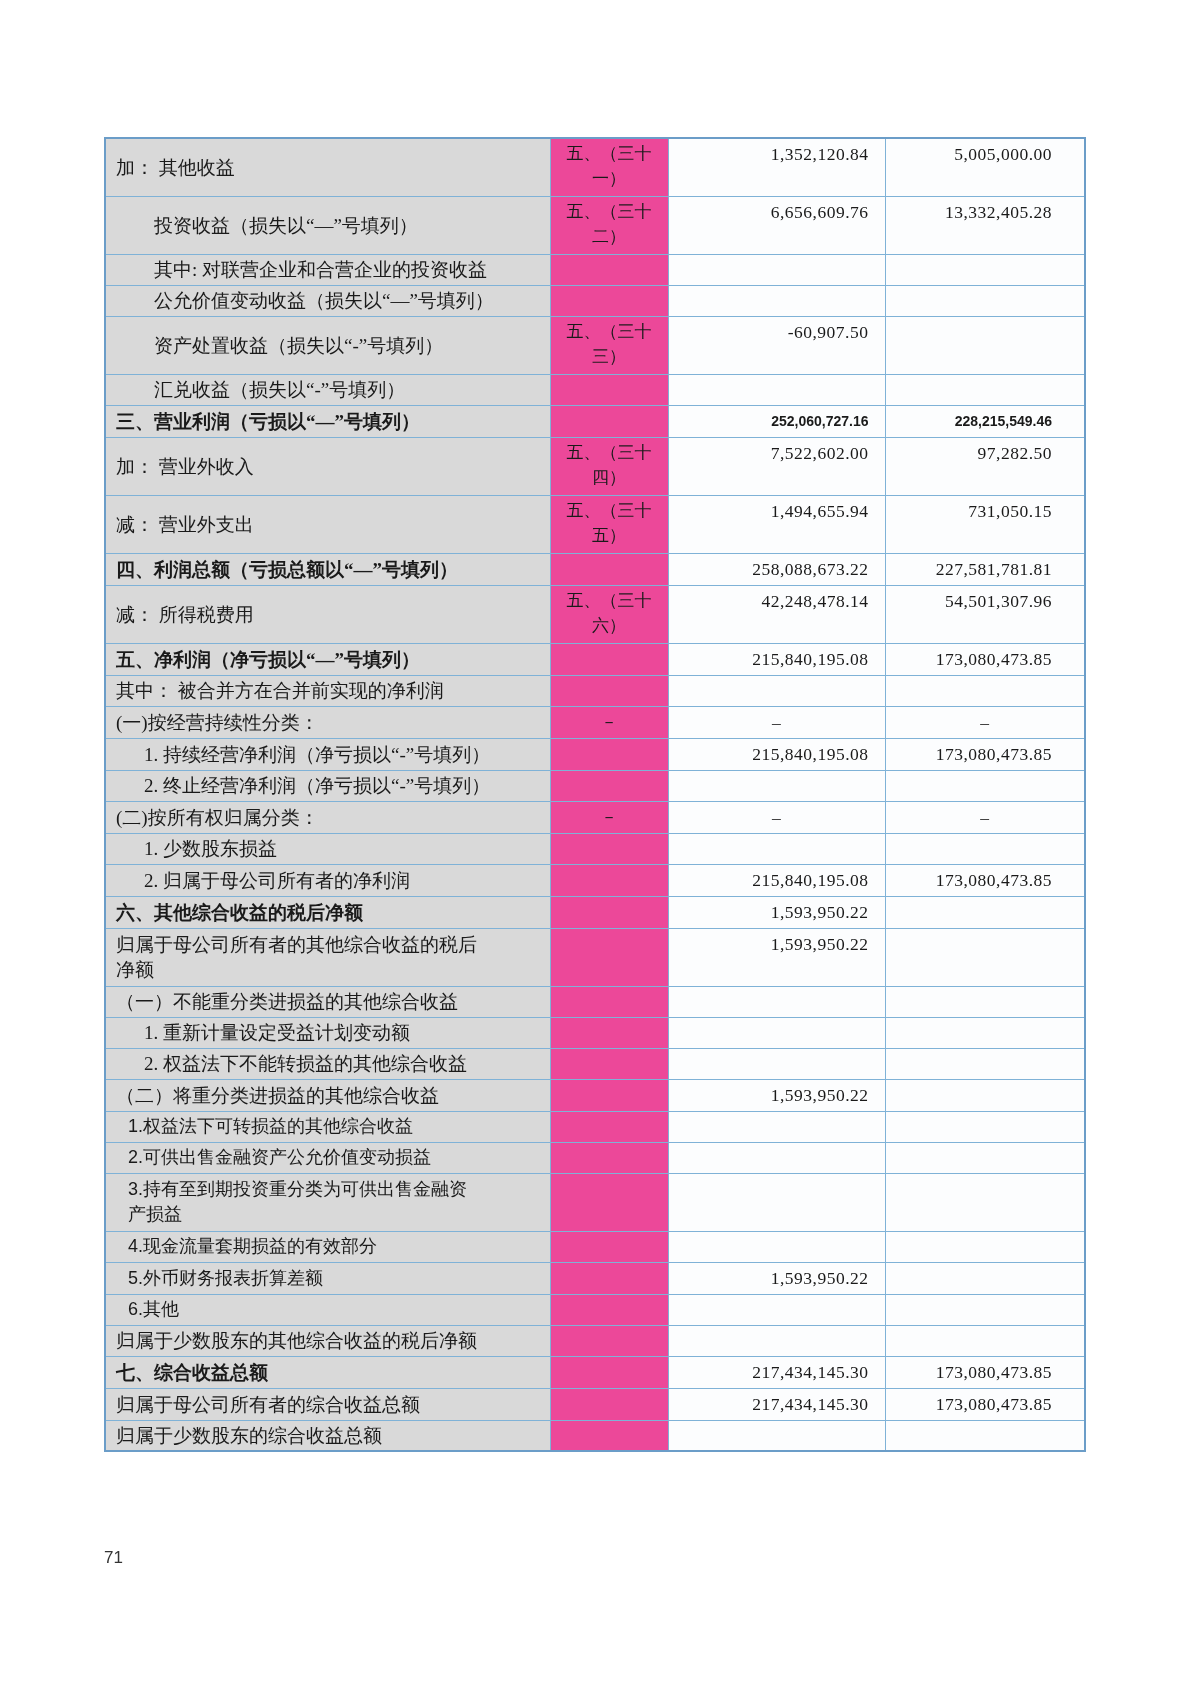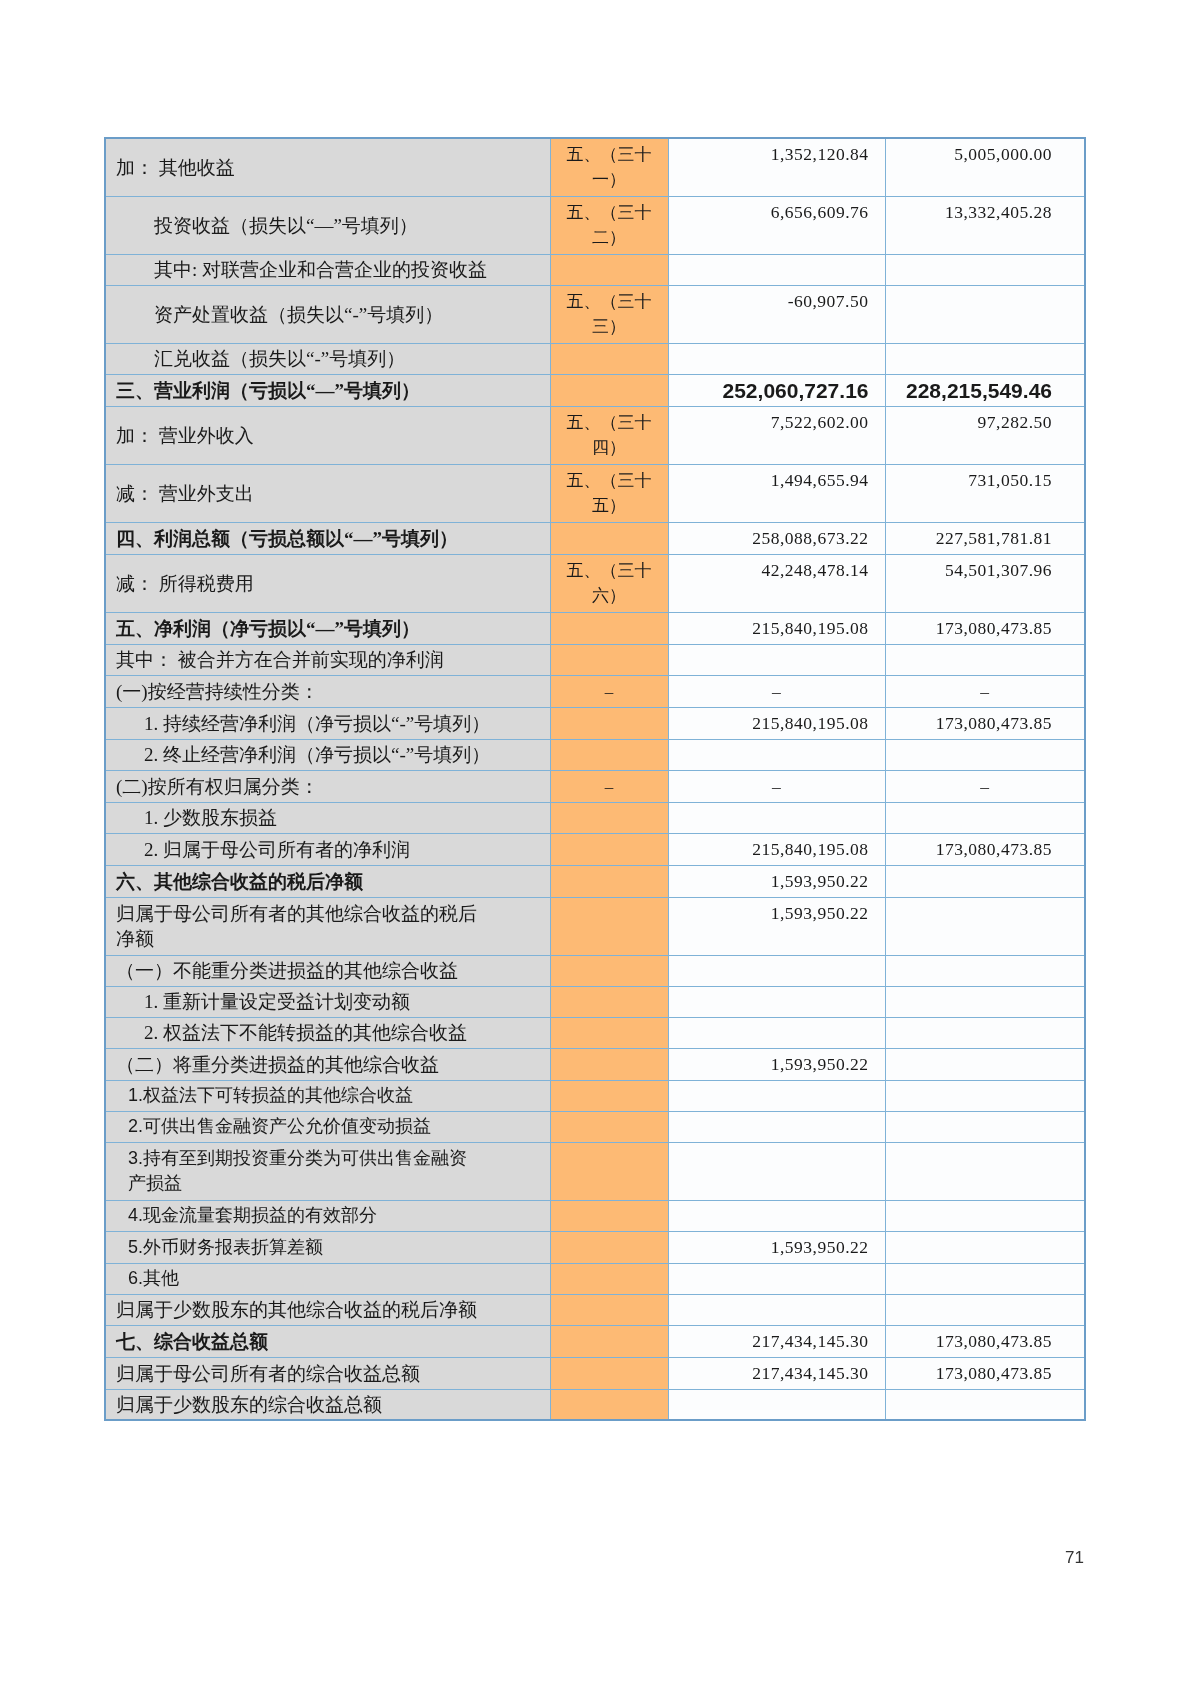--- a/index.html
+++ b/index.html
@@ -32,43 +32,44 @@
   td.c-item.ind2 { padding-left:38px; }
   td.c-item.ind3 { padding-left:22px; }
 
   tr.bold td.c-item { font-weight:bold;margin-top:12px; }
   tr.sans td.c-item {
     font-family:"Liberation Sans","DejaVu Sans",sans-serif;
     font-size:18px;
   }
 
   td.c-note {
-    background:#fdba74;
+    background:#ec4899;
     font-size:17px; line-height:25px; color:#1a1a1a;
     text-align:center; vertical-align:top; white-space:pre-wrap;
     padding:3px 8px;
+    font-family:Liberation Mono, monospace;
   }
   td.c-cur, td.c-prior {
     background:#fcfdfe;
     font-size:17.5px; line-height:25px; color:#1a1a1a;
     text-align:right; vertical-align:top;
     letter-spacing:0.5px;
     padding:3px 16px 3px 4px;
   }
   td.c-prior { padding-right:32px; }
 
   tr.numbold td.c-cur, tr.numbold td.c-prior {
     font-family:"Liberation Sans","DejaVu Sans",sans-serif;
-    font-weight:bold; font-size:21px; letter-spacing:0;
+    font-weight:bold; font-size:14px; letter-spacing:0;
   }
   td.dash { text-align:center; padding-left:0; padding-right:0; }
 
   .page-num {
     position:absolute; left:104px; top:1548px; width:980px;
-    text-align:right;
+    text-align:left;
     font-family:"Liberation Sans","DejaVu Sans",sans-serif;
     font-size:17px; color:#333333;
   }
 </style>
 </head>
 <body>
 
 <div class="page">
   <table class="fin">
     <colgroup>
@@ -91,20 +92,26 @@
 二）</td>
           <td class="c-cur">6,656,609.76</td>
           <td class="c-prior">13,332,405.28</td>
         </tr>
         <tr class="row">
           <td class="c-item ind1">其中: 对联营企业和合营企业的投资收益</td>
           <td class="c-note"></td>
           <td class="c-cur"></td>
           <td class="c-prior"></td>
         </tr>
+        <tr class="row">
+          <td class="c-item ind1">公允价值变动收益（损失以“—”号填列）</td>
+          <td class="c-note"></td>
+          <td class="c-cur"></td>
+          <td class="c-prior"></td>
+        </tr>
         <tr class="row tall">
           <td class="c-item ind1">资产处置收益（损失以“-”号填列）</td>
           <td class="c-note">五、（三十
 三）</td>
           <td class="c-cur">-60,907.50</td>
           <td class="c-prior"></td>
         </tr>
         <tr class="row">
           <td class="c-item ind1">汇兑收益（损失以“-”号填列）</td>
           <td class="c-note"></td>

